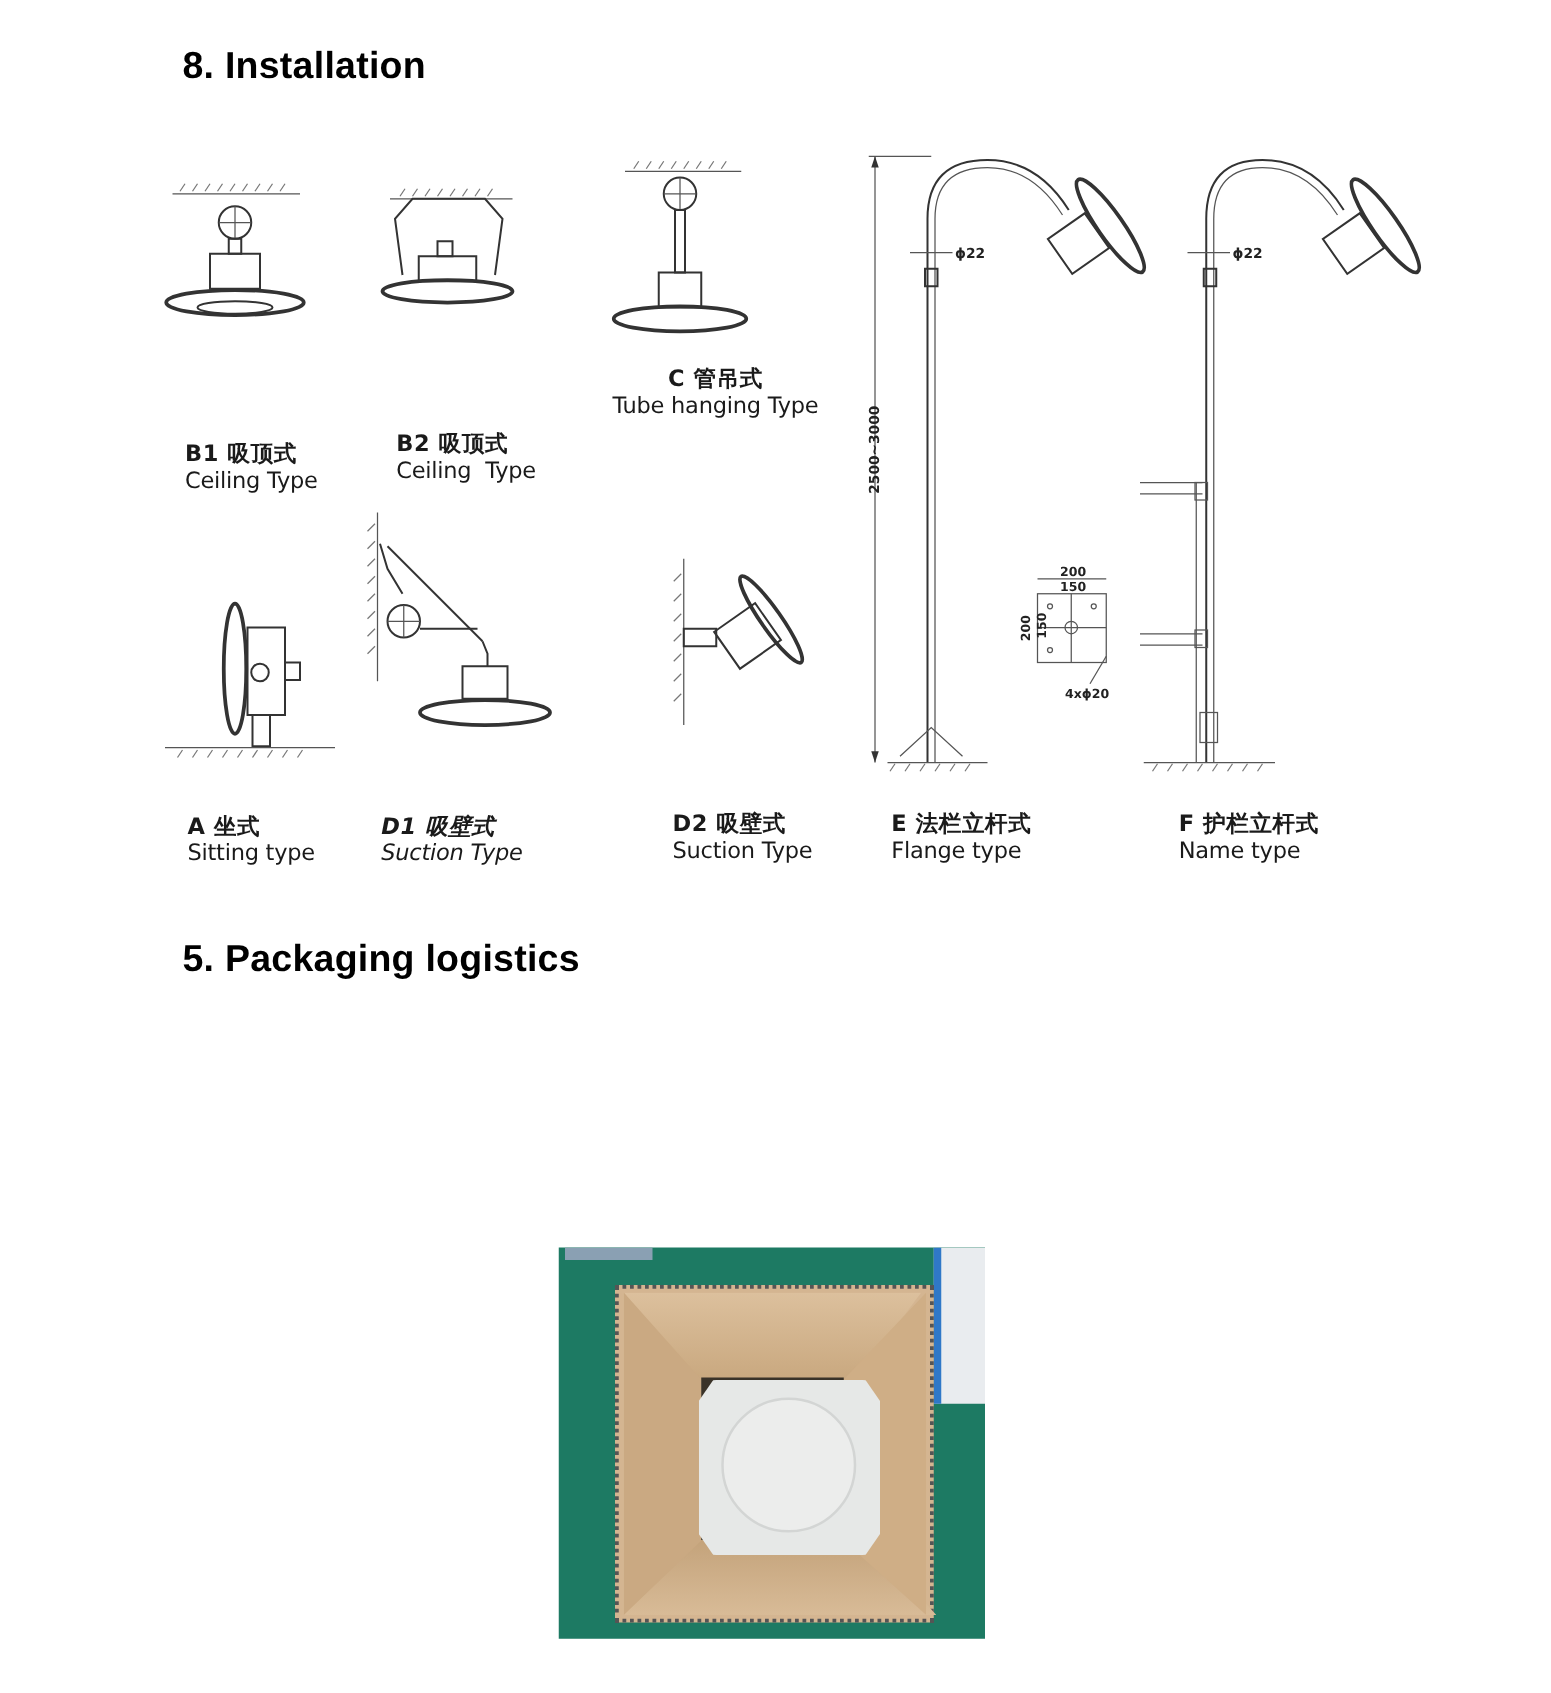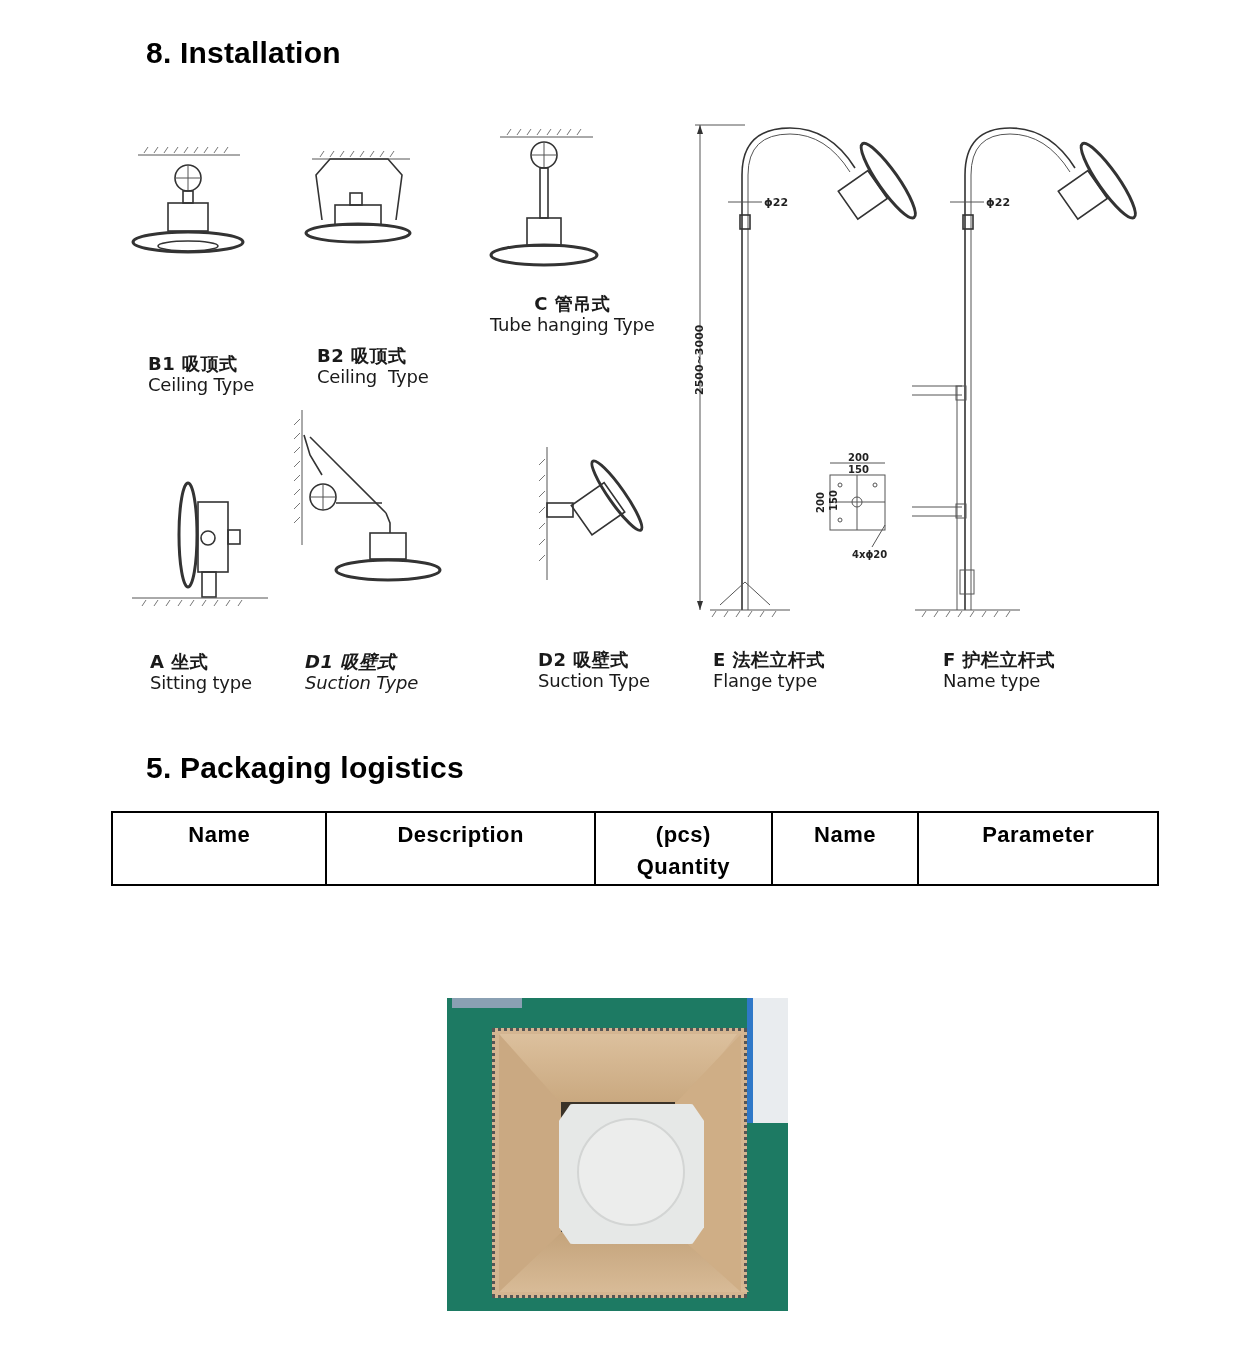--- a/index.html
+++ b/index.html
@@ -267,30 +267,20 @@
 
 <table class="pk">
   <colgroup>
     <col style="width:215px">
       <col style="width:269px">
       <col style="width:177px">
       <col style="width:147px">
       <col style="width:240px">
   </colgroup>
   <tbody>
-      <tr class="hdr">
-    <td>Name</td>
-    <td>Description</td>
-    <td>
-      <div>(pcs)</div>
-      <div>Quantity</div>
-    </td>
-    <td>Name</td>
-    <td>Parameter</td>
-  </tr>
 </tbody>
   </table>
 
 <div class="photo" title="Open cardboard box containing foam-packed lamp">
 
   <div class="abs" style="left:300px;top:0;width:41px;height:125px;background:#e9ecef;border-left:6px solid #2f78c8;"></div>
   <div class="abs" style="left:5px;top:0;width:70px;height:10px;background:#8aa0b3;"></div>
 
   <div class="abs" style="left:45px;top:30px;width:255px;height:270px;background:#d4b591;border:3px dotted #555;box-sizing:border-box;"></div>
   <div class="abs" style="left:52px;top:36px;width:238px;height:70px;background:linear-gradient(#dcc09d,#c9a87f);clip-path:polygon(0 0,100% 0,78% 100%,22% 100%);"></div>

